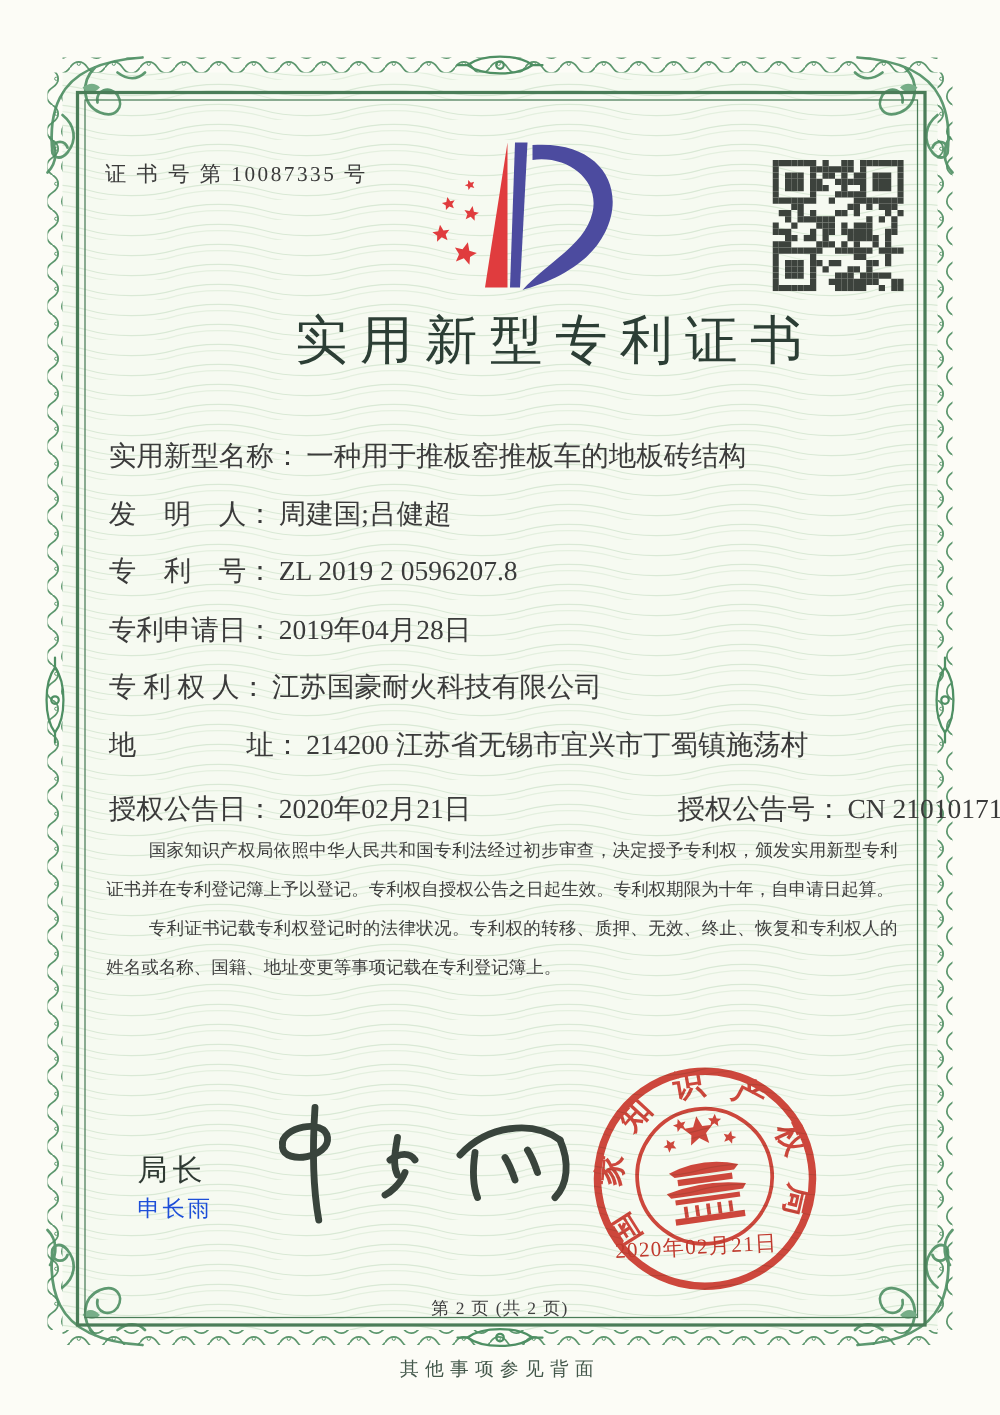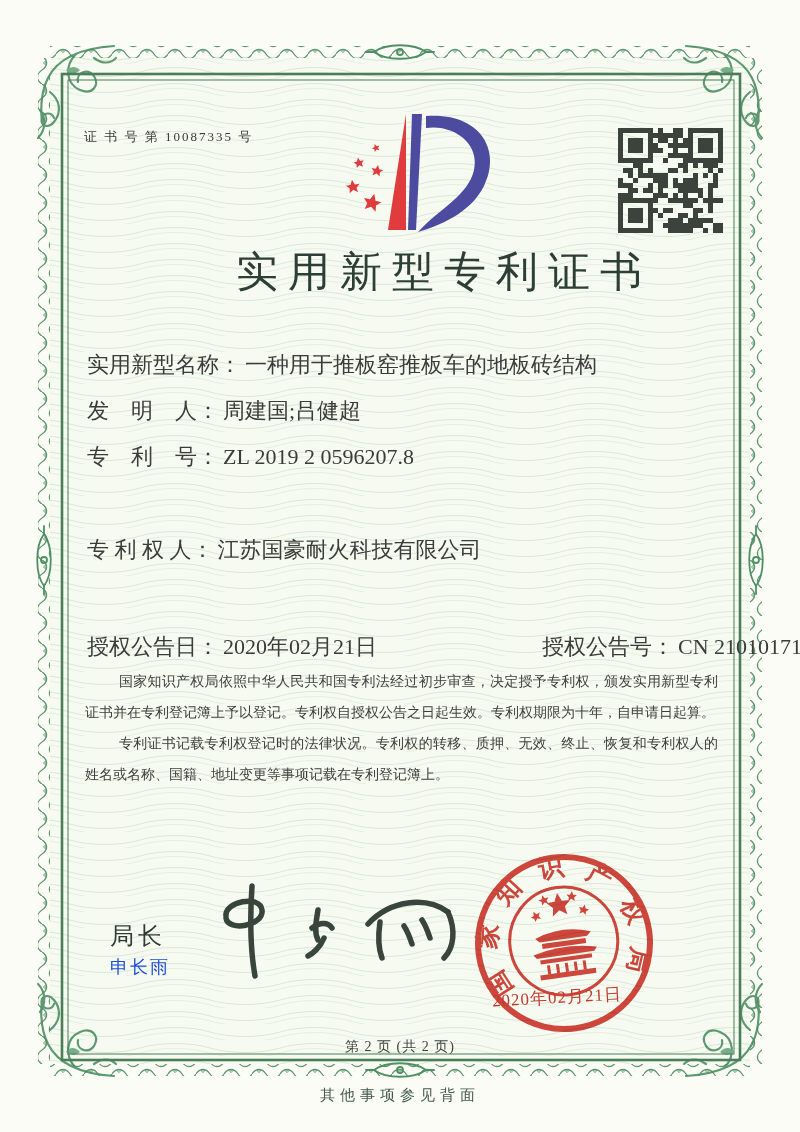--- a/index.html
+++ b/index.html
@@ -2,21 +2,21 @@
 <html><head>
 <meta charset="utf-8">
 <style>
   html,body{margin:0;padding:0;background:#ffffff;}
   .page{
     position:relative;width:800px;height:1132px;background:#fcfcf6;overflow:hidden;
     font-family:"Liberation Serif","DejaVu Serif",serif;color:#3b3b3b;
   }
   .decor{position:absolute;left:0;top:0;}
   .abs{position:absolute;}
-  .cert-no{left:84px;top:128px;font-size:13px;letter-spacing:2px;color:#3a3a3a;}
+  .cert-no{left:84px;top:128px;font-size:17px;letter-spacing:2px;color:#3a3a3a;}
   .logo{left:330px;top:108px;width:180px;height:132px;}
   .qr{left:618px;top:128px;width:105px;height:105px;}
   .title{left:0;top:244px;width:800px;text-align:center;font-size:42px;
          letter-spacing:10px;color:#2c3e35;font-weight:500;margin-left:44px;}
   .frow{position:absolute;left:87px;white-space:nowrap;font-size:22px;}
   .frow .lbl{color:#3b3b3b;}
   .frow .val{color:#3b3b3b;margin-left:4px;}
   .grant-right{position:absolute;left:455px;top:0;white-space:nowrap;}
   .paras{left:85px;top:666px;width:633px;font-size:14px;line-height:31px;
          text-align:justify;color:#3e3e3e;}
@@ -361,22 +361,28 @@
 
   <div class="frow" style="top:350px">
     <span class="lbl">实用新型名称：</span><span class="val">一种用于推板窑推板车的地板砖结构</span>
   </div>
   <div class="frow" style="top:396px">
     <span class="lbl">发　明　人：</span><span class="val">周建国;吕健超</span>
   </div>
   <div class="frow" style="top:442px">
     <span class="lbl">专　利　号：</span><span class="val">ZL 2019 2 0596207.8</span>
   </div>
+  <div class="frow" style="top:489px">
+    <span class="lbl">专利申请日：</span><span class="val">2019年04月28日</span>
+  </div>
   <div class="frow" style="top:535px">
     <span class="lbl">专 利 权 人：</span><span class="val">江苏国豪耐火科技有限公司</span>
+  </div>
+  <div class="frow" style="top:581px">
+    <span class="lbl">地　　　　址：</span><span class="val">214200 江苏省无锡市宜兴市丁蜀镇施荡村</span>
   </div>
 
   <div class="frow" style="top:632px;width:640px">
     <span><span class="lbl">授权公告日：</span><span class="val">2020年02月21日</span></span>
     <span class="grant-right"><span class="lbl">授权公告号：</span><span class="val">CN 210101716 U</span></span>
   </div>
 
   <div class="abs paras">
     <p>国家知识产权局依照中华人民共和国专利法经过初步审查，决定授予专利权，颁发实用新型专利证书并在专利登记簿上予以登记。专利权自授权公告之日起生效。专利权期限为十年，自申请日起算。</p>
     <p>专利证书记载专利权登记时的法律状况。专利权的转移、质押、无效、终止、恢复和专利权人的姓名或名称、国籍、地址变更等事项记载在专利登记簿上。</p>

